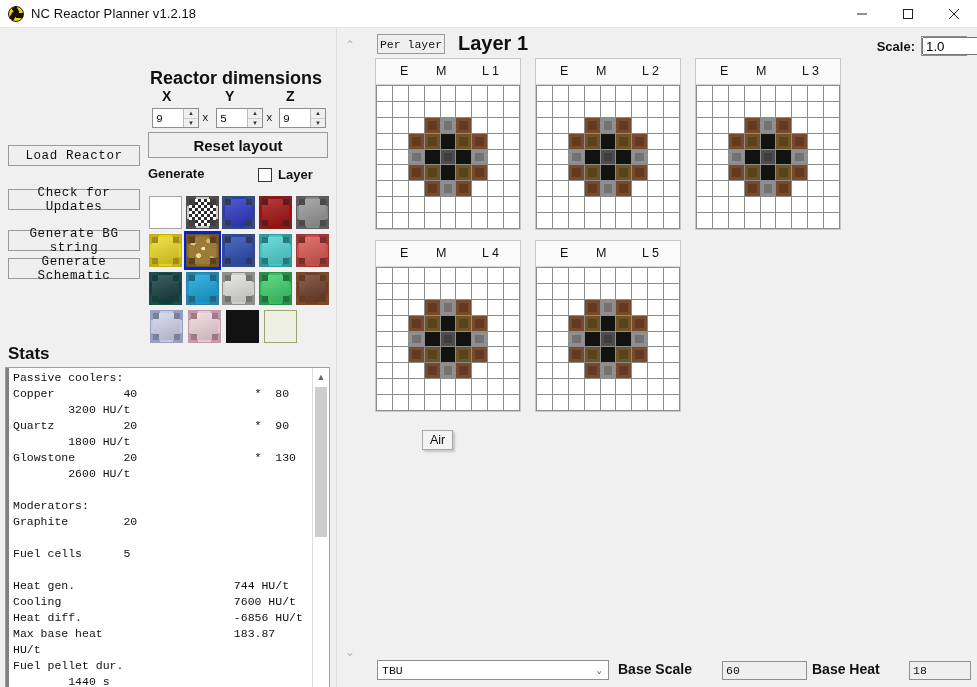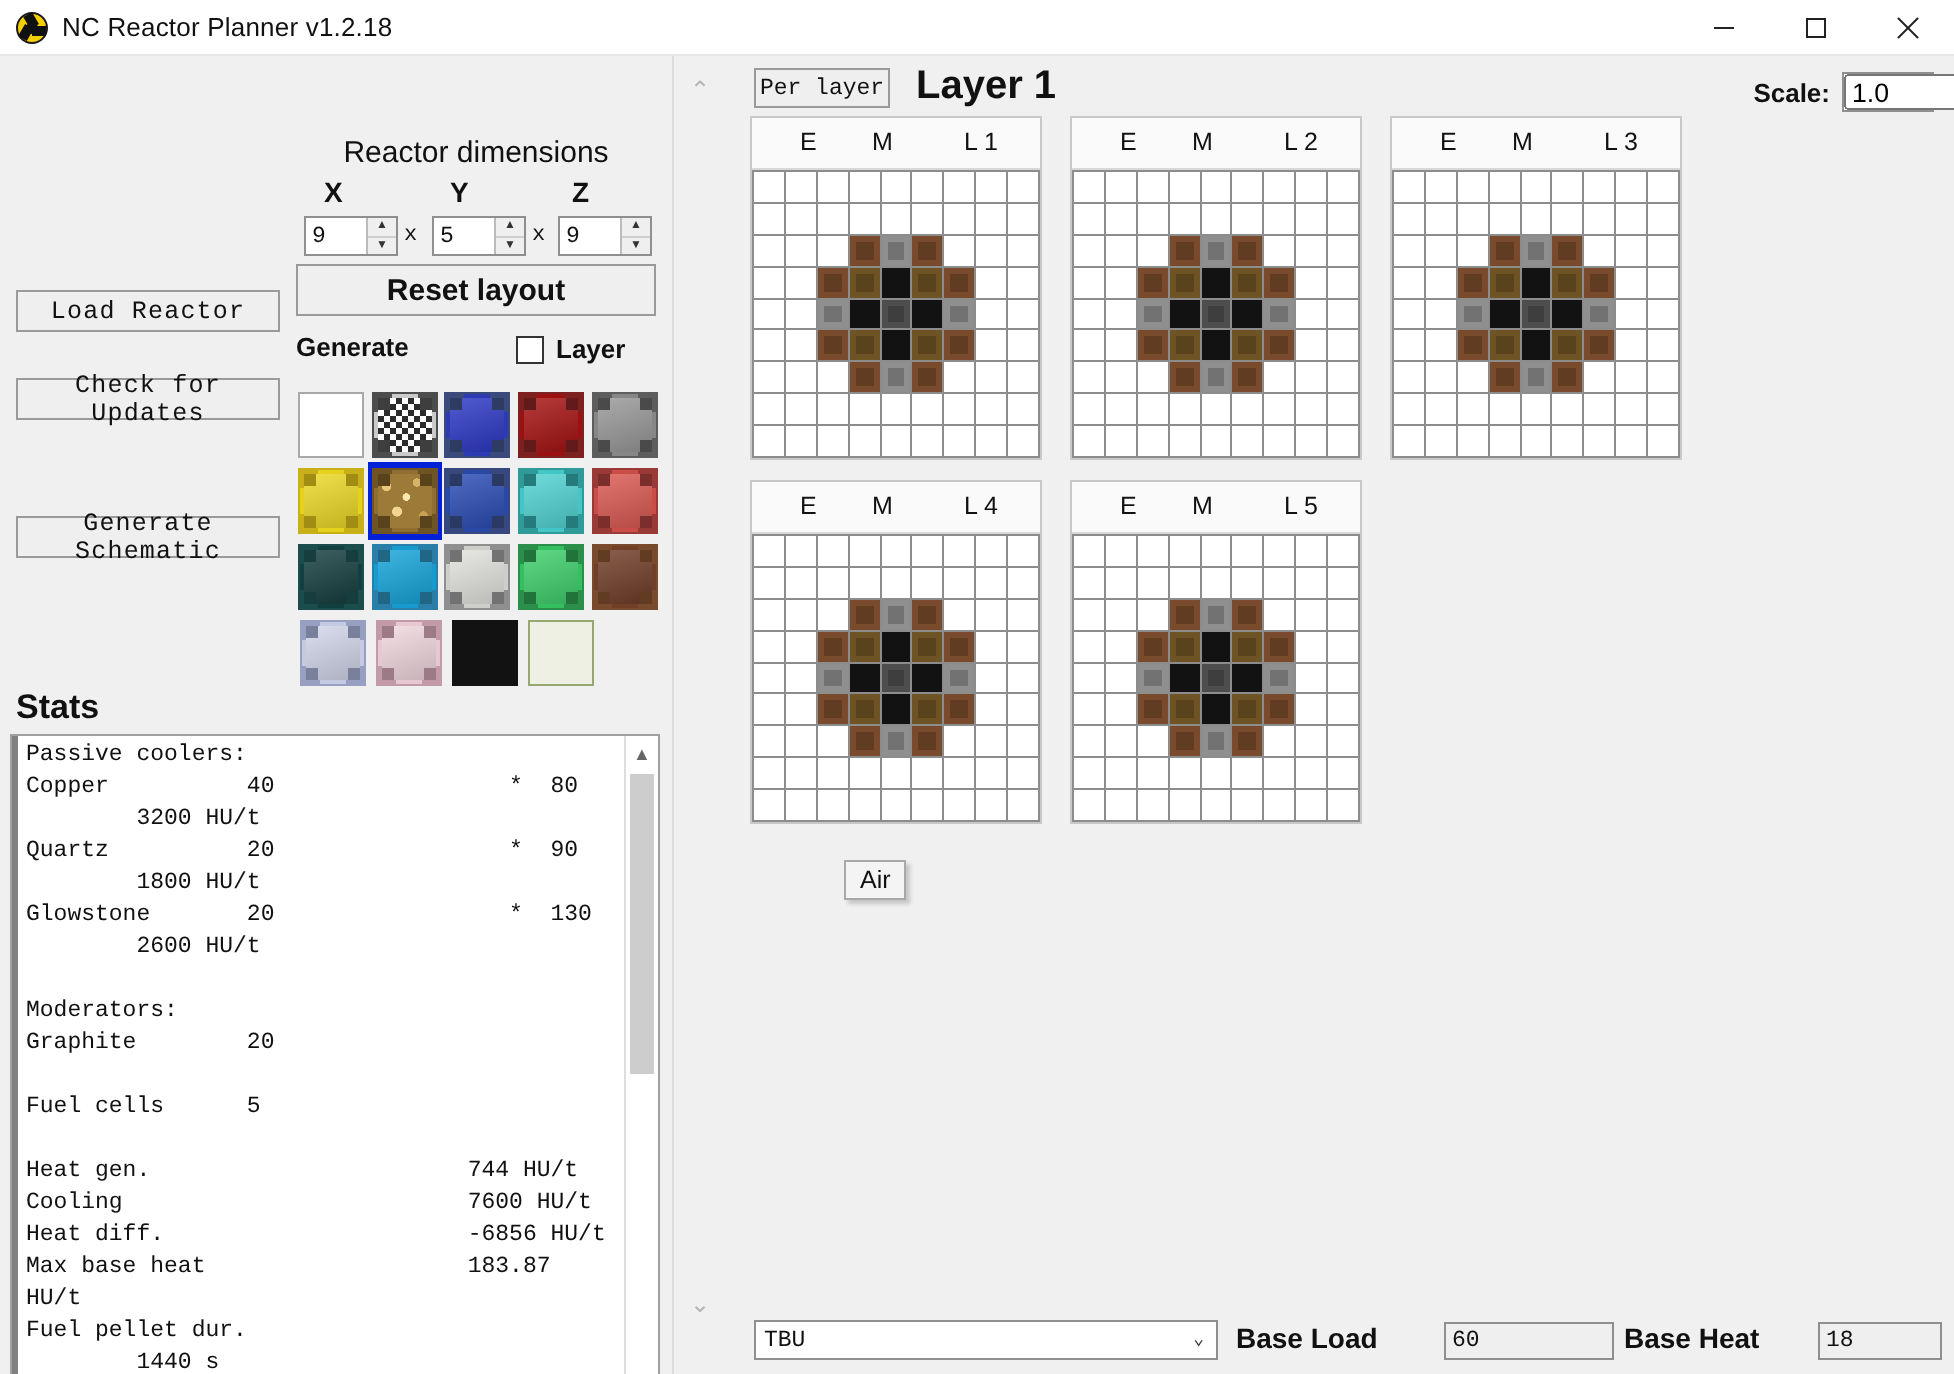--- a/index.html
+++ b/index.html
@@ -53,22 +53,22 @@
 
   #open-config { left:8px; top:21px; width:132px; height:21px; }
   #save-png    { left:8px; top:61px; width:132px; height:21px; }
   #save-reactor{ left:8px; top:89px; width:132px; height:21px; }
   #load-reactor{ left:8px; top:117px; width:132px; height:21px; }
   #check-updates{left:8px; top:161px; width:132px; height:21px; }
   #gen-bg      { left:8px; top:202px; width:132px; height:21px; }
   #gen-schem   { left:8px; top:230px; width:132px; height:21px; }
 
   
-  .rd-title { position:absolute; left:150px; top:40px; width:176px; text-align:center;
-    font-size:15px; font-weight:normal; color:#111; }
+  .rd-title { position:absolute; left:150px; top:40px; width:176px; text-align:left;
+    font-size:18px; font-weight:bold; color:#111; }
   .dim-row { position:absolute; left:148px; top:60px; width:180px; height:40px; }
   .dim-letter { position:absolute; font-size:14px; font-weight:bold; color:#111; }
   .dim-x1 { left:14px; top:0; }
   .dim-y1 { left:77px; top:0; }
   .dim-z1 { left:138px; top:0; }
   .spin {
     position:absolute; top:20px; height:20px; width:47px;
     border:1px solid #8f8f8f; background:#fff; display:flex;
   }
   .spin input {
@@ -208,20 +208,21 @@
     </div>
   </div>
 </div>
 
 <div class="main">
 
   <div class="left-panel">
 
     <div class="btn mono" id="load-reactor">Load Reactor</div>
     <div class="btn mono" id="check-updates">Check for Updates</div>
+    <div class="btn mono" id="gen-bg">Generate BG string</div>
     <div class="btn mono" id="gen-schem">Generate Schematic</div>
 
     <div class="rd-title">Reactor dimensions</div>
 
     <div class="dim-row">
       <div class="dim-letter dim-x1">X</div>
       <div class="dim-letter dim-y1">Y</div>
       <div class="dim-letter dim-z1">Z</div>
 
       <div class="spin sp-x">
@@ -2765,16 +2766,16 @@
       </div>
     </div>
   </div>
 
 <div class="tooltip">Air</div>
 
 <div class="fuel-select">
   <span>TBU</span>
   <span class="caret">⌄</span>
 </div>
-<div class="bp-label">Base Load</div>
+<div class="bp-label">Base Scale</div>
 <div class="bp-input">60</div>
 <div class="bh-label">Base Heat</div>
 <div class="bh-input">18</div>
 
 </body></html>

